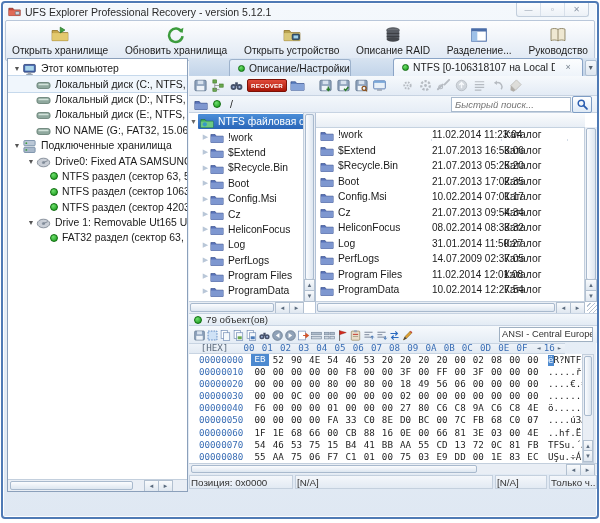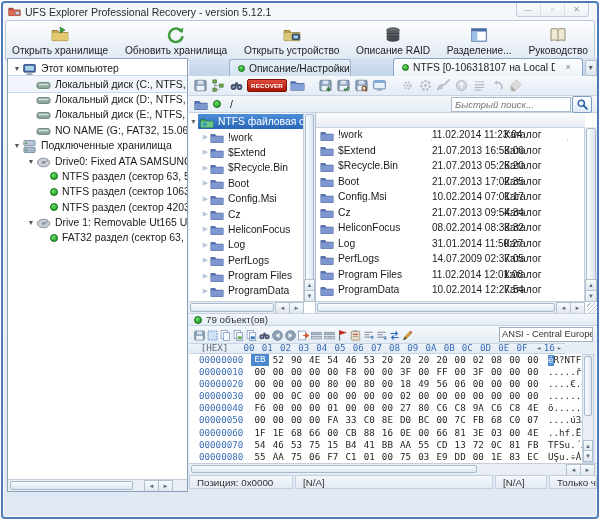--- a/index.html
+++ b/index.html
@@ -105,21 +105,21 @@
     font-family:"DejaVu Sans Mono",monospace;font-size:9.2px;color:#1e1e1e;}
   .hexrow{display:flex;height:12.1px;line-height:12.1px;}
   .hexrow .addr{width:52px;padding-left:10px;color:#3a6eb5;flex:0 0 auto;}
   .hexrow .ascii{margin-left:6px;width:34px;overflow:hidden;white-space:pre;flex:0 0 auto;}
   .bsel{background:#4d8ad0;color:#fff;font-family:Liberation Mono, monospace;}
   #hex-vscroll{top:351px;height:109px;right:3px;left:auto;position:absolute;width:12px;background:#e9eef5;border:1px solid #c3cfdd;box-sizing:border-box;}
   
   #hex-hscroll{position:absolute;left:186px;top:460px;width:408px;height:11px;background:#e9eef5;border-top:1px solid #c3cfdd;box-sizing:border-box;}
   #statusbar{position:absolute;left:186px;top:472px;width:408px;height:14px;display:flex;gap:2px;font-size:9.8px;color:#333;}
   .seg{background:linear-gradient(#f4f7fb,#e2eaf3);border:1px solid #c4d0de;box-sizing:border-box;height:100%;
-    display:flex;align-items:center;padding:0 7px;white-space:nowrap;overflow:hidden;}
+    display:flex;align-items:center;padding:0 1px;white-space:nowrap;overflow:hidden;}
   .grip{position:absolute;right:0;bottom:0;width:10px;height:10px;
     background:repeating-linear-gradient(135deg,transparent 0 2px,#b6c2d1 2px 3px);}
 </style>
 </head>
 <body>
 <div id="stage">
 
 <div id="window">
 
   <div id="titlebar">

